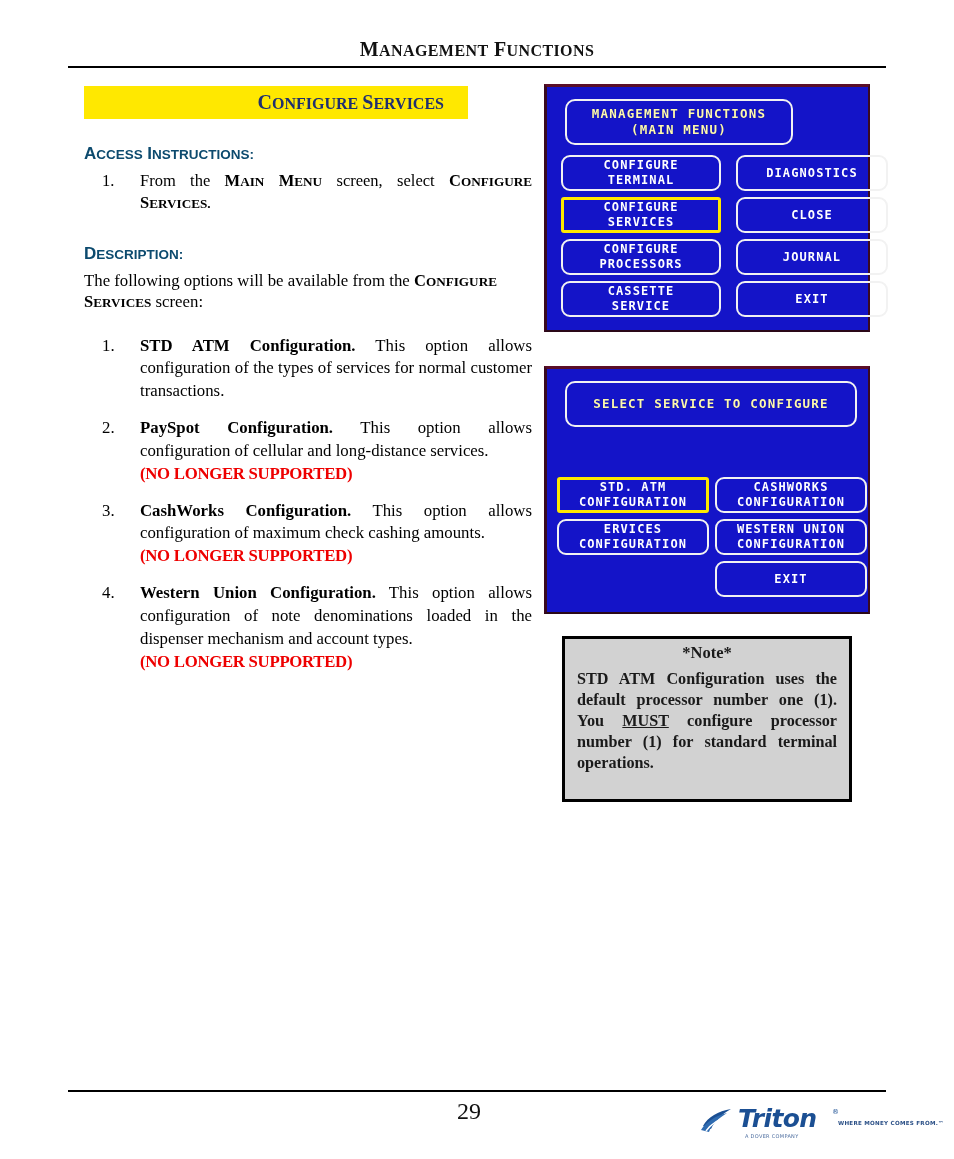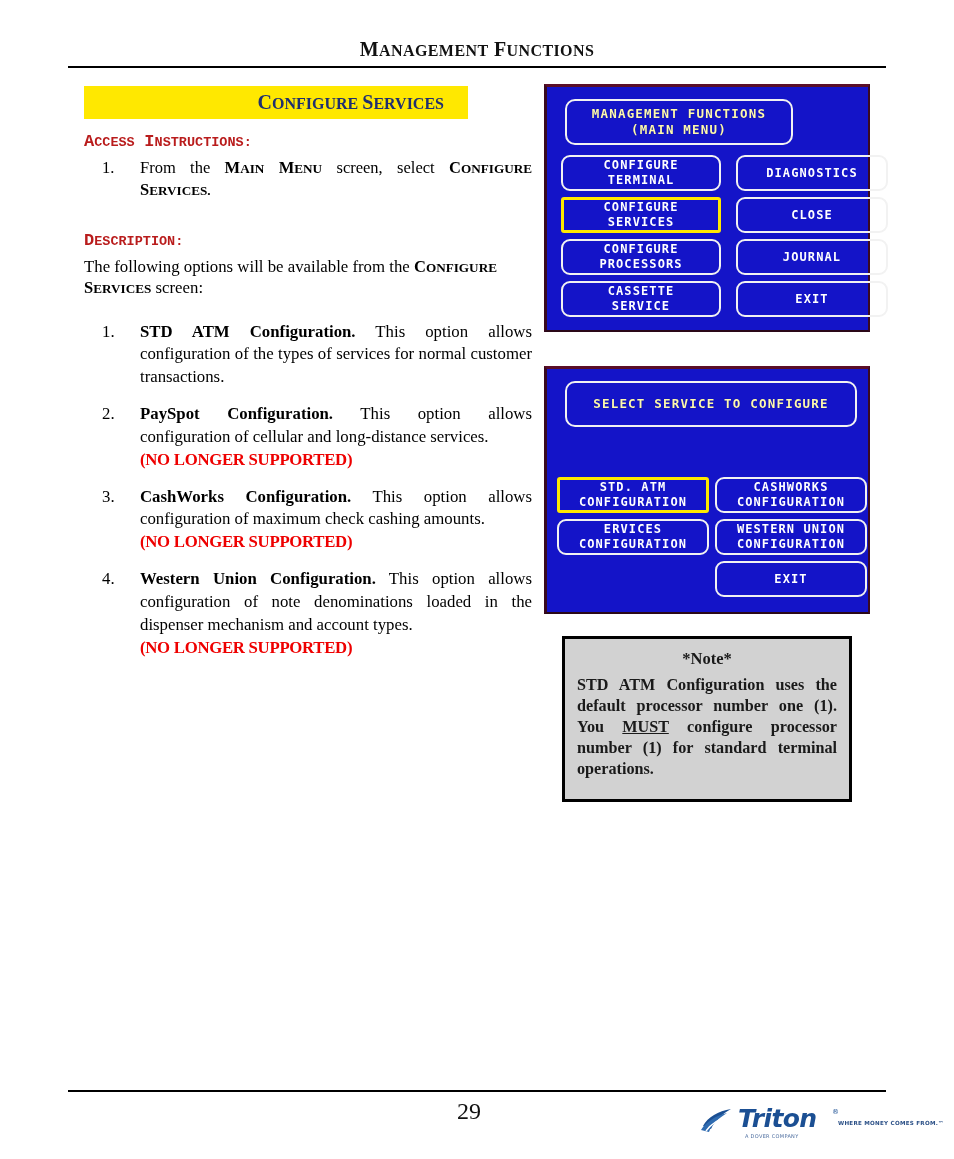--- a/index.html
+++ b/index.html
@@ -62,24 +62,24 @@
   #section-banner-label .rest { font-size: 16px; }
 
   
   #left-column {
     position: absolute;
     left: 84px;
     top: 132px;
     width: 448px;
   }
   .heading-sc {
-    font-family: Liberation Mono, monospace;
-    font-weight: bold;
-    margin: 0 0 6px 0;
-    color: #b91c1c;
+    font-family: Liberation Sans, sans-serif;
+    font-weight: bold;
+    margin: 12px 0 6px 0;
+    color: #0c4a6e;
   }
   .heading-sc .c1 { font-size: 17px; }
   .heading-sc .rest { font-size: 13.5px; }
 
   ol.steps {
     margin: 4px 0 0 0;
     padding: 0;
     list-style: none;
   }
   ol.steps li {
@@ -218,21 +218,21 @@
   
   #note-box {
     position: absolute;
     left: 562px;
     top: 636px;
     width: 290px;
     height: 166px;
     background: #d2d2d2;
     border: 3px solid #000;
     box-sizing: border-box;
-    padding: 10px 12px 8px 12px;
+    padding: 4px 12px 8px 12px;
   }
   #note-title {
     text-align: center;
     font-family: "Liberation Serif", serif;
     font-weight: bold;
     font-size: 16.5px;
     margin: 0 0 6px 0;
     color: #1a1a1a;
   }
   #note-body {

